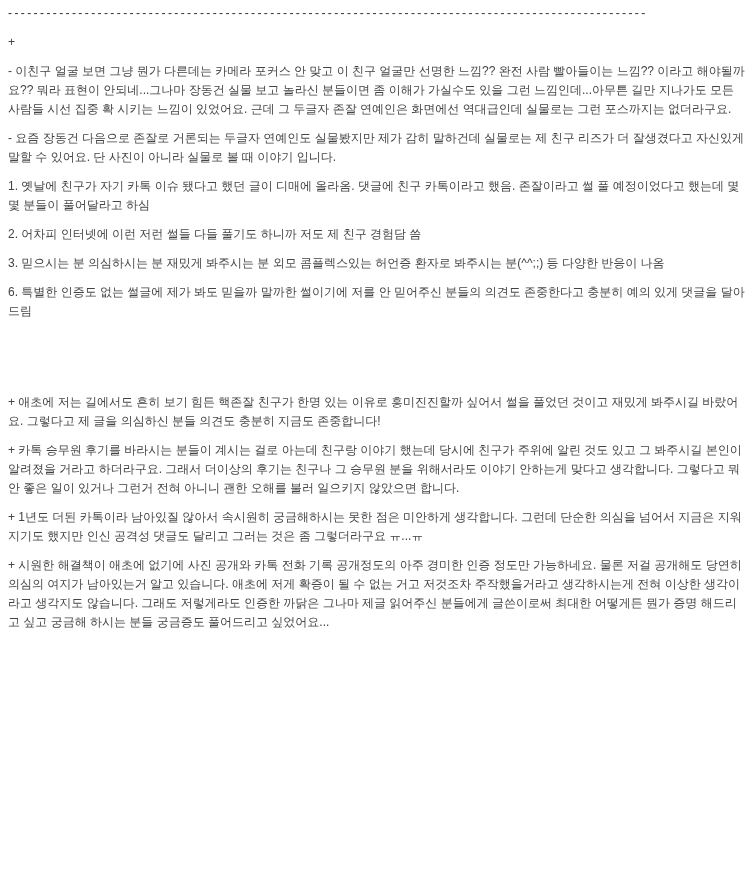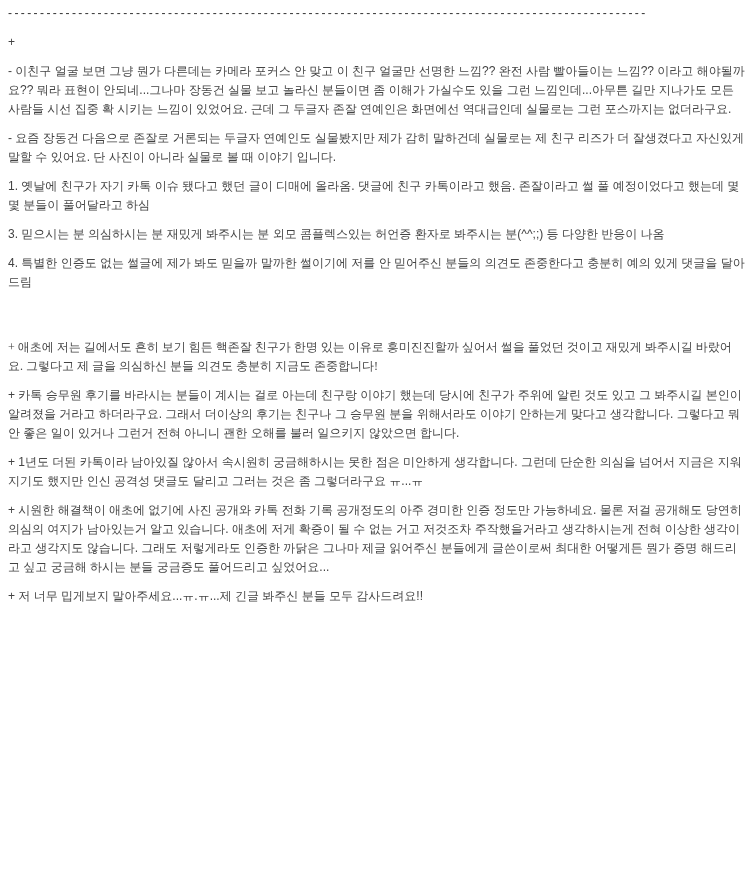--- a/index.html
+++ b/index.html
@@ -25,34 +25,33 @@
     word-break: break-all;
     text-align: left;
   }
   p.para.separator {
     letter-spacing: 2.4px;
     color: #333333;
     overflow: hidden;
     white-space: nowrap;
   }
   p.para.extra-gap {
-    margin-top: 46px;
-    font-family: Liberation Serif, serif;
+    margin-top: 72px;
   }
 </style>
 </head>
 <body>
 
 <div class="post-content">
 
 <p class="para separator">----------------------------------------------------------------------------------------------------</p>
     <p class="para">+</p>
     <p class="para">- 이친구 얼굴 보면 그냥 뭔가 다른데는 카메라 포커스 안 맞고 이 친구 얼굴만 선명한 느낌?? 완전 사람 빨아들이는 느낌?? 이라고 해야될까요?? 뭐라 표현이 안되네...그나마 장동건 실물 보고 놀라신 분들이면 좀 이해가 가실수도 있을 그런 느낌인데...아무튼 길만 지나가도 모든 사람들 시선 집중 확 시키는 느낌이 있었어요. 근데 그 두글자 존잘 연예인은 화면에선 역대급인데 실물로는 그런 포스까지는 없더라구요.</p>
     <p class="para">- 요즘 장동건 다음으로 존잘로 거론되는 두글자 연예인도 실물봤지만 제가 감히 말하건데 실물로는 제 친구 리즈가 더 잘생겼다고 자신있게 말할 수 있어요. 단 사진이 아니라 실물로 볼 때 이야기 입니다.</p>
     <p class="para">1. 옛날에 친구가 자기 카톡 이슈 됐다고 했던 글이 디매에 올라옴. 댓글에 친구 카톡이라고 했음. 존잘이라고 썰 풀 예정이었다고 했는데 몇몇 분들이 풀어달라고 하심</p>
+    <p class="para">2. 어차피 인터넷에 이런 저런 썰들 다들 풀기도 하니까 저도 제 친구 경험담 씀</p>
     <p class="para">3. 믿으시는 분 의심하시는 분 재밌게 봐주시는 분 외모 콤플렉스있는 허언증 환자로 봐주시는 분(^^;;) 등 다양한 반응이 나옴</p>
-    <p class="para">4. 특별한 인증도 없는 썰글에 제가 봐도 믿을까 말까한 썰이기에 저를 안 믿어주신 분들의 의견도 존중한다고 충분히 예의 있게 댓글을 달아 드림</p>
+    <p class="para">6. 특별한 인증도 없는 썰글에 제가 봐도 믿을까 말까한 썰이기에 저를 안 믿어주신 분들의 의견도 존중한다고 충분히 예의 있게 댓글을 달아 드림</p>
     <p class="para extra-gap">+ 애초에 저는 길에서도 흔히 보기 힘든 핵존잘 친구가 한명 있는 이유로 흥미진진할까 싶어서 썰을 풀었던 것이고 재밌게 봐주시길 바랐어요. 그렇다고 제 글을 의심하신 분들 의견도 충분히 지금도 존중합니다!</p>
     <p class="para">+ 카톡 승무원 후기를 바라시는 분들이 계시는 걸로 아는데 친구랑 이야기 했는데 당시에 친구가 주위에 알린 것도 있고 그 봐주시길 본인이 알려졌을 거라고 하더라구요. 그래서 더이상의 후기는 친구나 그 승무원 분을 위해서라도 이야기 안하는게 맞다고 생각합니다. 그렇다고 뭐 안 좋은 일이 있거나 그런거 전혀 아니니 괜한 오해를 불러 일으키지 않았으면 합니다.</p>
     <p class="para">+ 1년도 더된 카톡이라 남아있질 않아서 속시원히 궁금해하시는 못한 점은 미안하게 생각합니다. 그런데 단순한 의심을 넘어서 지금은 지워지기도 했지만 인신 공격성 댓글도 달리고 그러는 것은 좀 그렇더라구요 ㅠ...ㅠ</p>
     <p class="para">+ 시원한 해결책이 애초에 없기에 사진 공개와 카톡 전화 기록 공개정도의 아주 경미한 인증 정도만 가능하네요. 물론 저걸 공개해도 당연히 의심의 여지가 남아있는거 알고 있습니다. 애초에 저게 확증이 될 수 없는 거고 저것조차 주작했을거라고 생각하시는게 전혀 이상한 생각이라고 생각지도 않습니다. 그래도 저렇게라도 인증한 까닭은 그나마 제글 읽어주신 분들에게 글쓴이로써 최대한 어떻게든 뭔가 증명 해드리고 싶고 궁금해 하시는 분들 궁금증도 풀어드리고 싶었어요...</p>
-    <p class="para">+ 저 너무 밉게보지 말아주세요...ㅠ.ㅠ...제 긴글 봐주신 분들 모두 감사드려요!!</p>
   </div>
 
 </body></html>

